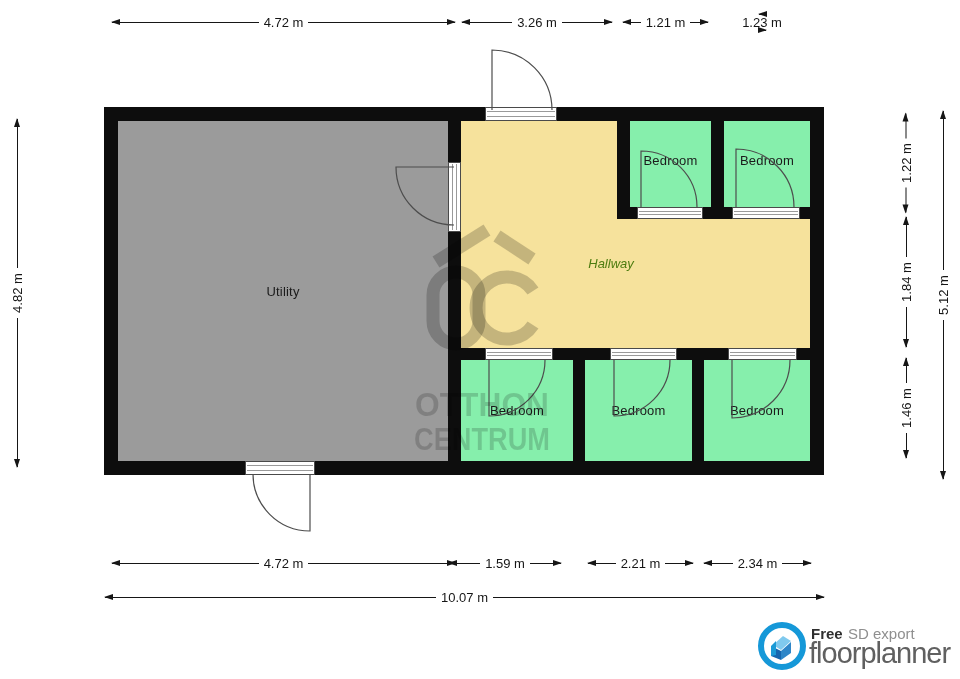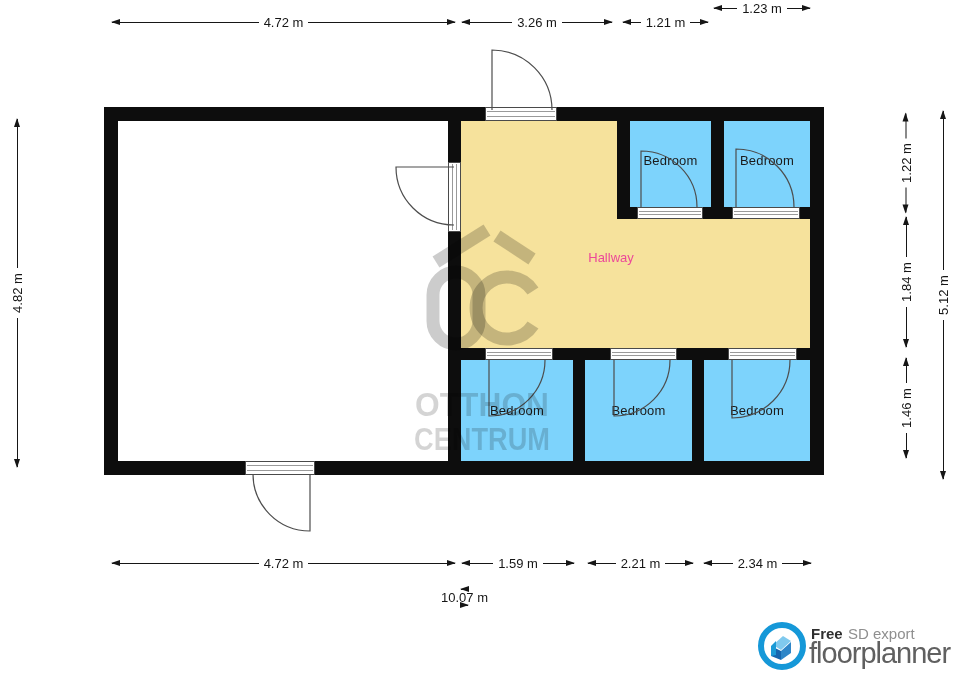--- a/index.html
+++ b/index.html
@@ -4,21 +4,21 @@
 <style>
   html,body{margin:0;padding:0;background:#ffffff;}
   body{width:960px;height:679px;font-family:"Liberation Sans",sans-serif;}
   .canvas{position:relative;width:960px;height:679px;background:#fff;overflow:hidden;}
 
   
   .room{position:absolute;display:flex;align-items:center;justify-content:center;
         font-size:13px;color:#1b1b1b;letter-spacing:.2px;}
   .room-utility{background:#9b9b9b;}
   .room-hall{background:#f6e29c;}
-  .room-bed{background:#7dd3fc;}
+  .room-bed{background:#86efac;}
 
   
   .wall{position:absolute;background:#0d0d0d;}
 
   
   .df{position:absolute;background:#fff;border:1px solid #4a4a4a;box-sizing:border-box;}
   .df-h::before,.df-h::after{content:"";position:absolute;left:1px;right:1px;height:1px;background:#9a9a9a;}
   .df-h::before{top:3px;}.df-h::after{bottom:3px;}
   .df-v::before,.df-v::after{content:"";position:absolute;top:1px;bottom:1px;width:1px;background:#9a9a9a;}
   .df-v::before{left:3px;}.df-v::after{right:3px;}
@@ -36,24 +36,27 @@
 
   .free-label{position:absolute;}
   svg{display:block;}
   .overlay{position:absolute;left:0;top:0;pointer-events:none;}
 </style>
 </head>
 <body>
 
 <div class="canvas">
 
+  <div class="room room-utility" style="left:118px;top:121px;width:330px;height:340px;">
+    <span>Utility</span>
+  </div>
 
   <div class="room room-hall" style="left:461px;top:121px;width:156px;height:227px;"></div>
   <div class="room room-hall" style="left:617px;top:219px;width:193px;height:129px;"></div>
-  <div style="position:absolute;left:611px;top:257px;transform:translate(-50%,-50%);font-size:13px;color:#ec4899;">Hallway</div>
+  <div style="position:absolute;left:611px;top:263px;transform:translate(-50%,-50%);font-size:13px;color:#4d7c0f;font-style:italic;">Hallway</div>
 
   <div class="room room-bed" style="left:630px;top:121px;width:81px;height:86px;align-items:flex-start;padding-top:32px;box-sizing:border-box;">
     <span>Bedroom</span>
   </div>
   <div class="room room-bed" style="left:724px;top:121px;width:86px;height:86px;align-items:flex-start;padding-top:32px;box-sizing:border-box;">
     <span>Bedroom</span>
   </div>
 
   <div class="room room-bed" style="left:461px;top:360px;width:112px;height:101px;">
     <span>Bedroom</span>
@@ -129,21 +132,21 @@
   <div class="dim" style="left:462px;top:14px;width:150px;">
     <i class="dl"></i>
       <span class="lab">3.26 m</span>
       <i class="dr"></i>
   </div>
   <div class="dim" style="left:623px;top:14px;width:85px;justify-content:space-between;">
     <i class="dl"></i>
       <span class="lab">1.21 m</span>
       <i class="dr"></i>
   </div>
-  <div class="dim" style="left:714px;top:0;width:96px;">
+  <div class="dim" style="left:714px;top:14px;width:96px;flex-direction:column;">
     <i class="dl"></i>
       <span class="lab">1.23 m</span>
       <i class="dr"></i>
   </div>
 
   <div class="dim v" style="left:-157px;top:285px;width:348px;">
     <i class="dl"></i>
       <span class="lab">4.82 m</span>
       <i class="dr"></i>
   </div>
@@ -167,36 +170,36 @@
     <i class="dl"></i>
       <span class="lab">5.12 m</span>
       <i class="dr"></i>
   </div>
 
   <div class="dim" style="left:112px;top:555px;width:343px;">
     <i class="dl"></i>
       <span class="lab">4.72 m</span>
       <i class="dr"></i>
   </div>
-  <div class="dim" style="left:462px;top:555px;width:112px;">
+  <div class="dim" style="left:449px;top:555px;width:112px;">
     <i class="dl"></i>
       <span class="lab">1.59 m</span>
       <i class="dr"></i>
   </div>
   <div class="dim" style="left:588px;top:555px;width:105px;">
     <i class="dl"></i>
       <span class="lab">2.21 m</span>
       <i class="dr"></i>
   </div>
   <div class="dim" style="left:704px;top:555px;width:107px;">
     <i class="dl"></i>
       <span class="lab">2.34 m</span>
       <i class="dr"></i>
   </div>
-  <div class="dim" style="left:105px;top:589px;width:719px;flex-direction:column;">
+  <div class="dim" style="left:105px;top:589px;width:719px;">
     <i class="dl"></i>
       <span class="lab">10.07 m</span>
       <i class="dr"></i>
   </div>
 
   <svg class="free-label" style="left:755px;top:618px;" width="200" height="58" viewBox="0 0 200 58">
     <circle cx="27" cy="28" r="21" fill="#ffffff" stroke="#1598d8" stroke-width="6"></circle>
     <g>
       <polygon points="18,27 28,18 36,23 26,32" fill="#7fc9ee"></polygon>
       <polygon points="16,28 26,33 26,42 16,38" fill="#1565ae"></polygon>

